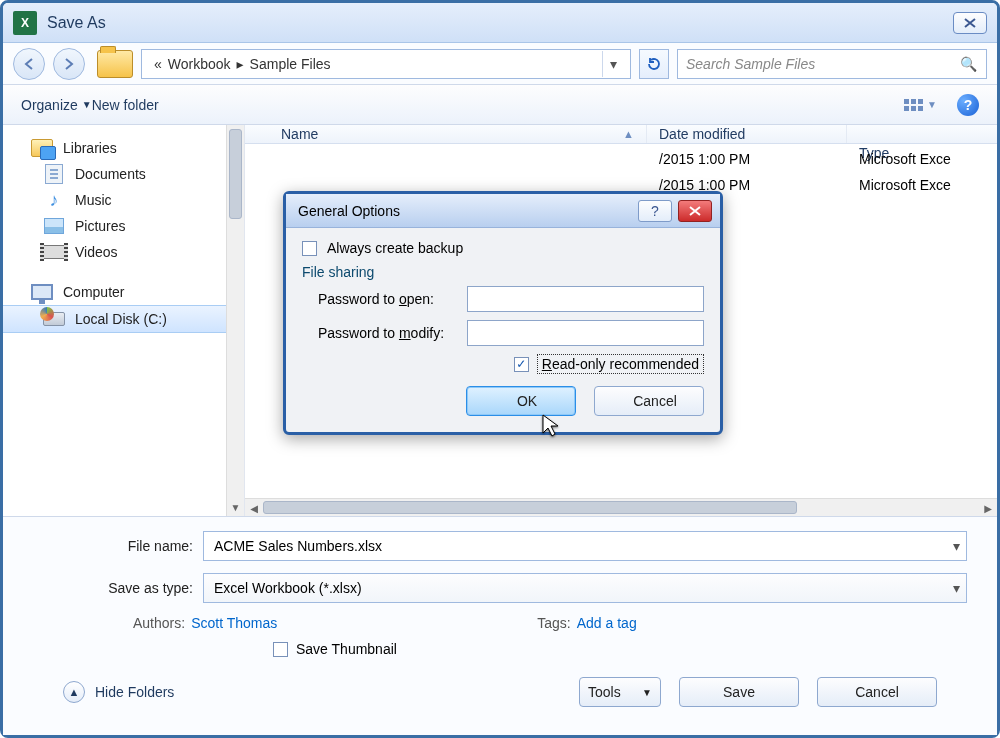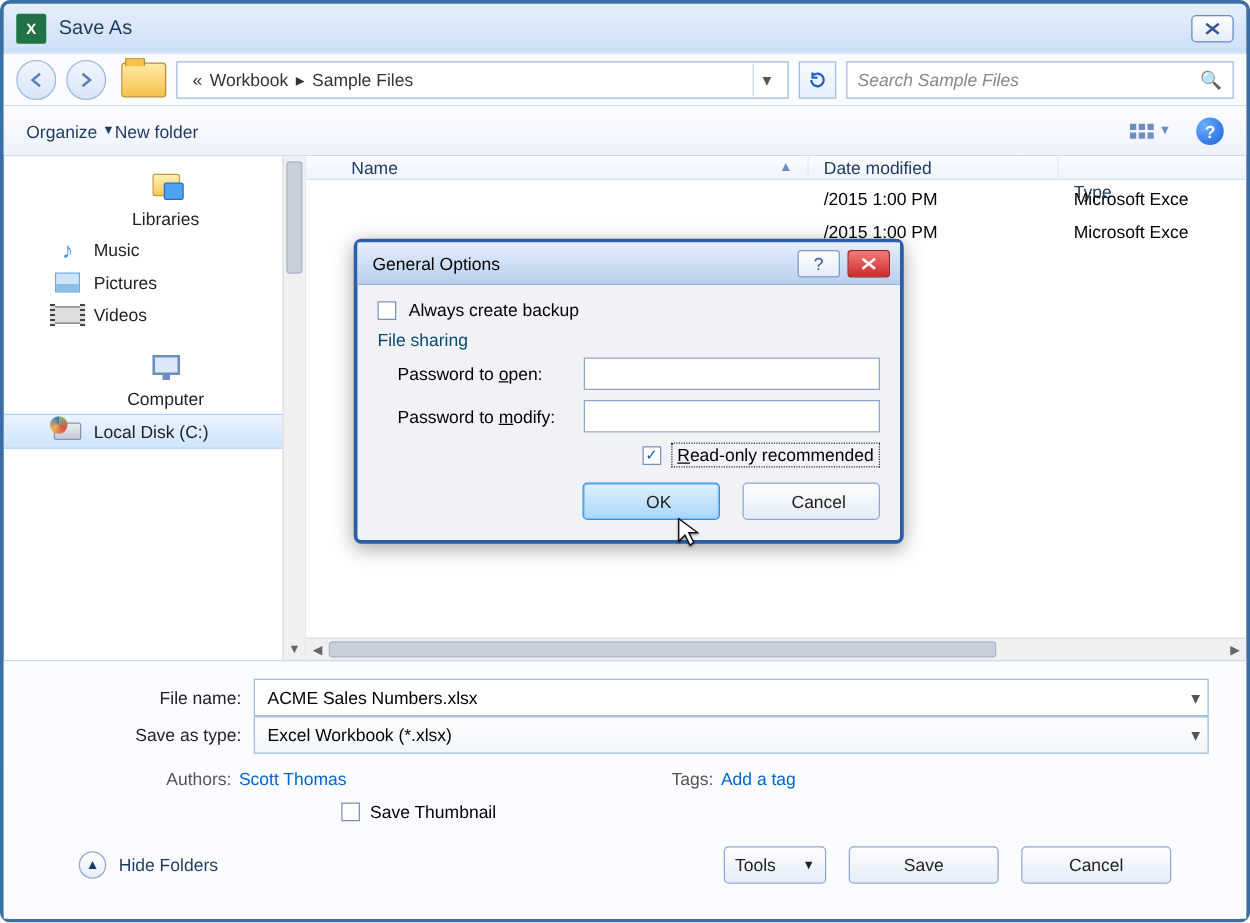--- a/index.html
+++ b/index.html
@@ -136,21 +136,21 @@
   .vscroll .arr{position:absolute;left:0;right:0;height:18px;display:flex;align-items:center;justify-content:center;color:#666;font-size:10px;}
   .vscroll .arr.top{top:0;}
   .vscroll .arr.bot{bottom:0;}
   .nav-group{ margin-bottom:14px; }
   .nav-item{
     display:flex; align-items:center;
     padding:4px 10px 4px 40px;
     gap:10px; color:#222;
     cursor:pointer;
   }
-  .nav-item.root{ padding-left:28px;flex-direction:column; }
+  .nav-item.root{ padding-left:28px; }
   .nav-item.selected{
     background:linear-gradient(to bottom,#eaf3ff,#cfe4ff);
     border-top:1px solid #a9cdf4; border-bottom:1px solid #a9cdf4;
   }
   .glyph{ width:22px; height:18px; display:inline-flex; align-items:center; justify-content:center; }
   .lib-ico{width:22px;height:18px;background:linear-gradient(to bottom,#fff1b8,#f7c85b);border:1px solid #c99a33;border-radius:2px;position:relative;}
   .lib-ico::before{content:"";position:absolute;right:-4px;bottom:-4px;width:14px;height:12px;background:#4da3f3;border:1px solid #2a6bb9;border-radius:2px;}
   .doc-ico{width:18px;height:20px;background:#eef3f8;border:1px solid #8aa9d2;position:relative;}
   .doc-ico::after{content:"";position:absolute;left:4px;top:4px;right:4px;height:2px;background:#8aa9d2;box-shadow:0 4px 0 #8aa9d2,0 8px 0 #8aa9d2;}
   .music-ico{color:#3e8fe0;font-size:18px;}
@@ -192,21 +192,21 @@
   .hscroll .arr{width:18px;height:18px;display:flex;align-items:center;justify-content:center;position:absolute;top:0;color:#666;font-size:10px;}
   .hscroll .arr.l{left:0;} .hscroll .arr.r{right:0;}
   .hscroll .thumb{position:absolute;left:18px;right:200px;top:2px;bottom:2px;background:#c7cfda;border:1px solid #aab6c9;border-radius:3px;}
 
   
   .form-area{
     padding:14px 30px 10px 30px;
     border-top:1px solid #cfd9ea;
     background:#fafcff;
   }
-  .form-row{ display:flex; align-items:center; margin-bottom:0; }
+  .form-row{ display:flex; align-items:center; margin-bottom:12px; }
   .form-row label{ width:170px; text-align:right; padding-right:10px; color:#222;}
   .form-row .combo{
     flex:1; height:30px; border:1px solid #9fb9df; background:#fff;
     display:flex; align-items:center; padding:0 10px; position:relative;
   }
   .combo .dd{position:absolute;right:6px;color:#555;}
   .combo.type{ background:linear-gradient(to bottom,#fdfdfe,#f1f5fa);}
   .meta-row{display:flex; gap:260px; padding-left:100px; margin:12px 0 10px 0;}
   .meta-row .m{display:flex; gap:6px;}
   .meta-row .m .k{color:#555;}
@@ -348,20 +348,26 @@
 
     <div class="nav-pane">
       <div class="nav-group">
         <div class="nav-item root">
           <span class="glyph">
               <span class="lib-ico"></span>
             </span>
           <span>Libraries</span>
         </div>
         <div class="nav-item">
+          <span class="glyph">
+              <span class="doc-ico"></span>
+            </span>
+          <span>Documents</span>
+        </div>
+        <div class="nav-item">
           <span class="glyph music-ico">♪</span>
           <span>Music</span>
         </div>
         <div class="nav-item">
           <span class="glyph">
               <span class="pic-ico"></span>
             </span>
           <span>Pictures</span>
         </div>
         <div class="nav-item">

